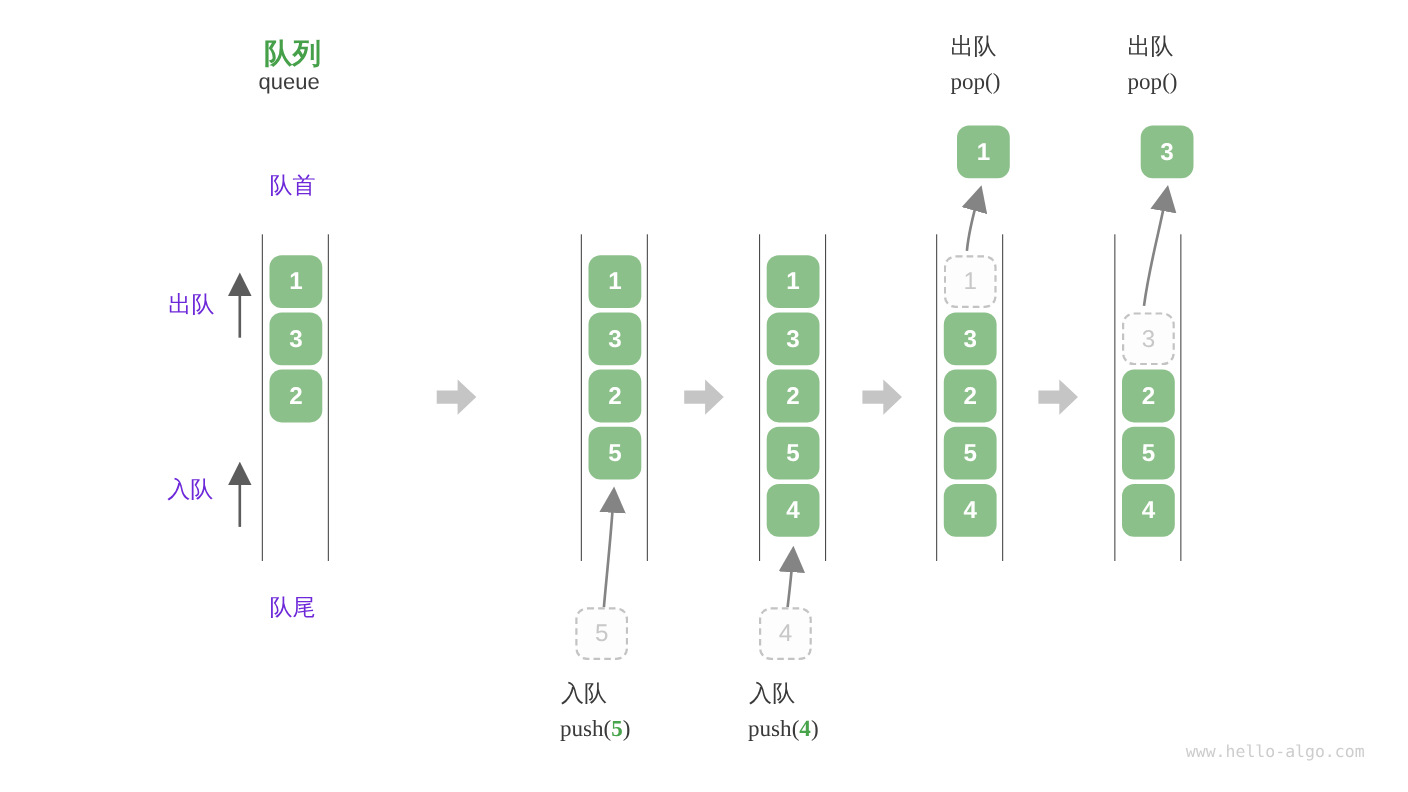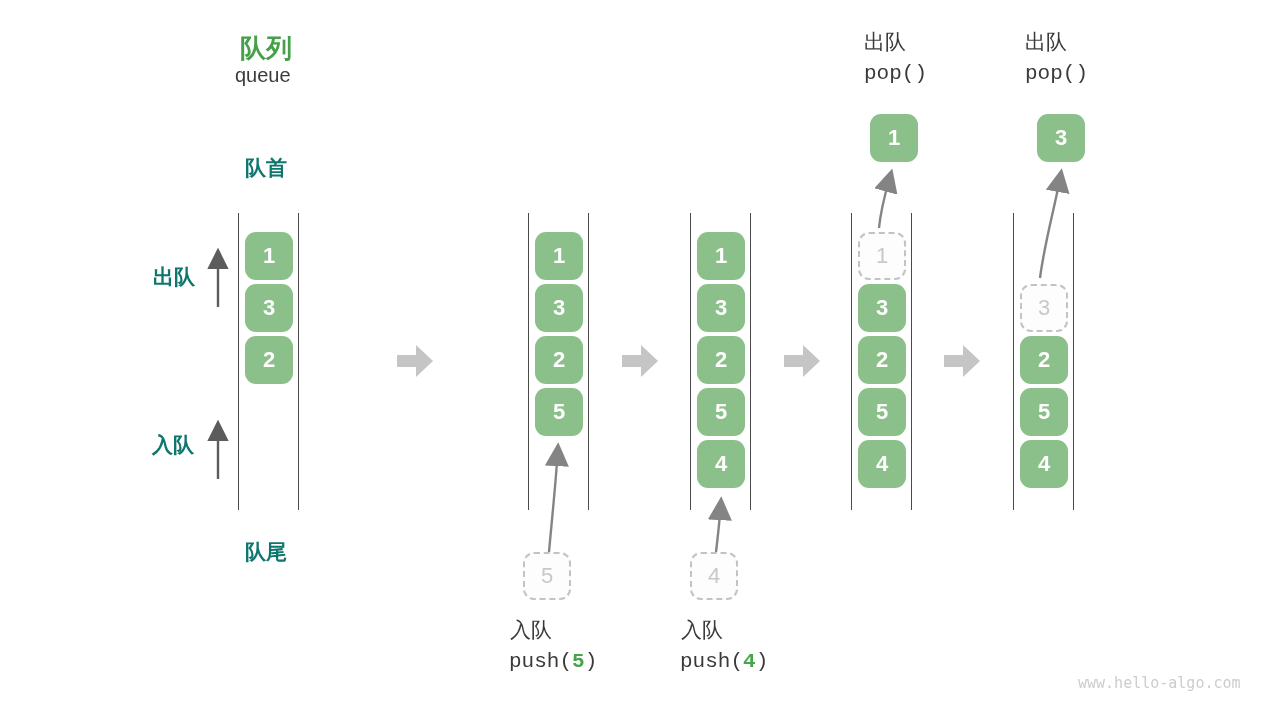--- a/index.html
+++ b/index.html
@@ -2,35 +2,35 @@
 <html><head>
 <meta charset="utf-8">
 <style>
   html,body{margin:0;padding:0;background:#fff;}
   .canvas{position:relative;width:1280px;height:720px;background:#ffffff;overflow:hidden;
           font-family:"Liberation Sans",sans-serif;}
   .overlay{position:absolute;left:0;top:0;width:1280px;height:720px;pointer-events:none;}
 
   .title-zh{position:absolute;font-size:26px;font-weight:bold;color:#45A049;}
   .title-en{position:absolute;font-size:20px;color:#3c3c3c;}
-  .side-lbl{position:absolute;font-size:21px;font-weight:700;color:#0f766e;}
+  .side-lbl{position:absolute;font-size:21px;font-weight:400;color:#6d28d9;}
 
   .channel{position:absolute;top:213px;width:61px;height:297px;box-sizing:border-box;
            border-left:1.5px solid #4a4a4a;border-right:1.5px solid #4a4a4a;}
 
   .qbox{position:absolute;width:48px;height:48px;border-radius:11px;background:#8CC08A;
         color:#fff;font-size:22px;font-weight:bold;display:flex;align-items:center;
         justify-content:center;}
   .ghost{position:absolute;width:48px;height:48px;box-sizing:border-box;border-radius:11px;
          border:2px dashed #c3c3c3;background:#fdfdfd;color:#c8c8c8;font-size:22px;
          display:flex;align-items:center;justify-content:center;}
 
   .op-zh{position:absolute;font-size:21px;color:#3a3a3a;font-weight:500;}
   .op-code{position:absolute;font-size:21px;color:#3a3a3a;
-           font-family:Liberation Mono, monospace;}
+           font-family:Liberation Serif, serif;}
   .op-code .g{color:#47A44B;font-weight:bold;}
 
   .watermark{position:absolute;font-size:15px;color:#cdcdcd;
              font-family:"DejaVu Sans Mono",monospace;}
 </style>
 </head>
 <body>
 
 <div class="canvas">
 

